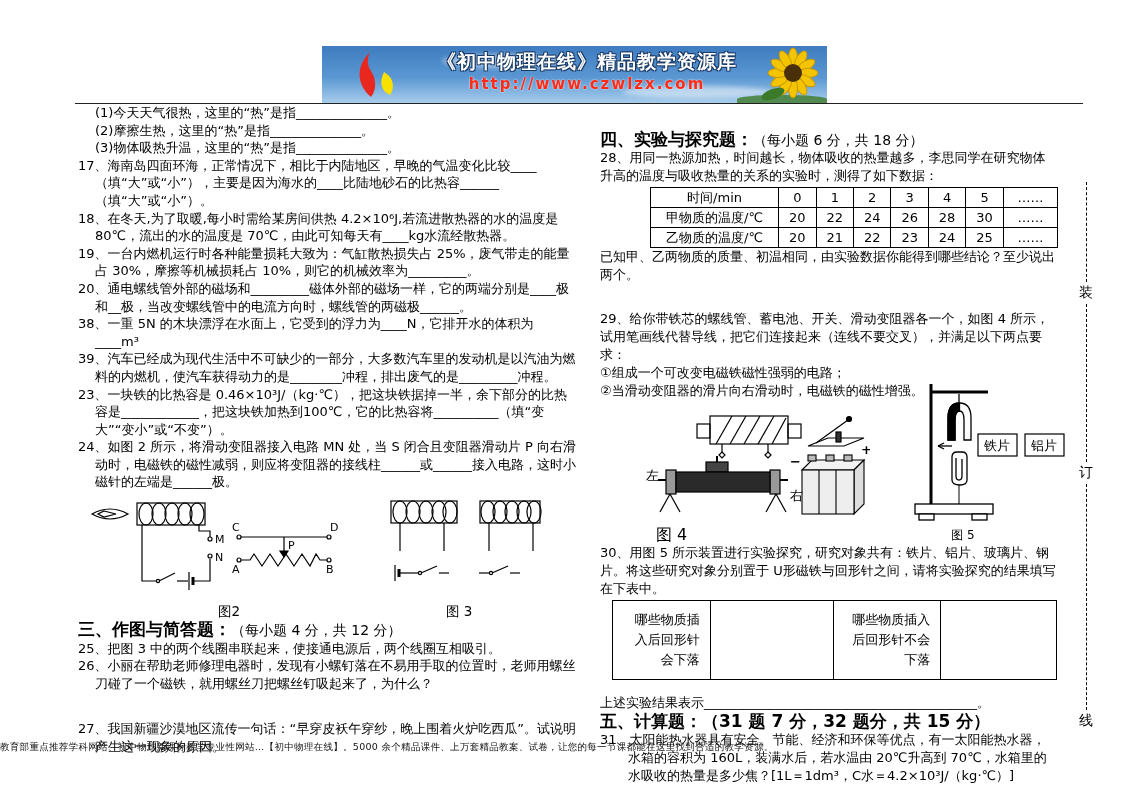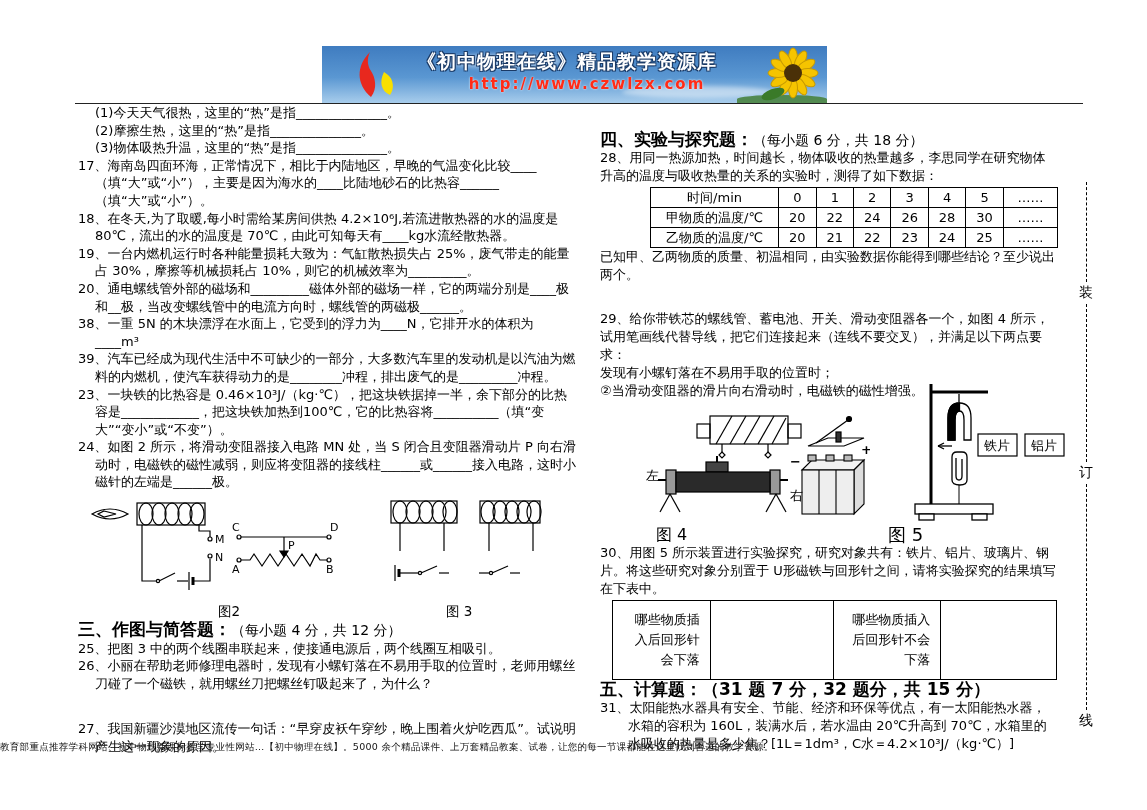--- a/index.html
+++ b/index.html
@@ -4,21 +4,21 @@
 <style>
   html,body{margin:0;padding:0;}
   body{
     width:1147px;height:810px;position:relative;background:#fff;color:#000;
     font-family:"DejaVu Sans","Liberation Sans",sans-serif;overflow:hidden;
   }
   
   .banner{position:absolute;left:322px;top:46px;width:505px;height:57px;
     background:linear-gradient(180deg,#3f7cc0 0%,#5a97d2 55%,#a8cdec 100%);overflow:hidden;}
   .cloud{position:absolute;background:rgba(255,255,255,.45);border-radius:50%;filter:blur(2px);}
-  .banner-title{position:absolute;left:95px;top:3px;width:340px;
+  .banner-title{position:absolute;left:95px;top:3px;width:340px;text-align:center;
     color:#fff;font-weight:bold;font-size:19px;letter-spacing:1px;
     text-shadow:1px 1px 0 #1a3a66,-1px -1px 0 #1a3a66,1px -1px 0 #1a3a66,-1px 1px 0 #1a3a66;}
   .banner-url{position:absolute;left:95px;top:29px;width:340px;text-align:center;
     color:#ff2b17;font-weight:bold;font-size:15px;letter-spacing:2px;
     text-shadow:0 0 2px #ffffff;}
   .logo{position:absolute;left:28px;top:4px;}
   .sunflower{position:absolute;right:4px;top:1px;}
   .grass{position:absolute;right:0;bottom:0;width:90px;height:8px;background:#3f7a2a;
     border-radius:50% 50% 0 0;opacity:.8;}
   
@@ -36,21 +36,21 @@
   .figrow{display:flex;margin:2px 0 0 2px;}
   .figrow svg{display:block;}
   .fig3box{margin-left:36px;}
   .caps23{position:relative;height:18px;font-size:13.5px;}
   .caps23 span{position:absolute;}
   svg text{font-family:"DejaVu Sans","Liberation Sans",sans-serif;}
   .fig45-wrap{position:relative;height:142px;margin-top:2px;}
   .fig4-svg{position:absolute;left:40px;top:6px;}
   .fig5-svg{position:absolute;left:288px;top:-20px;}
   .cap4{position:absolute;left:56px;top:124px;width:230px;font-size:16px;}
-  .cap5{position:absolute;left:288px;top:124px;width:150px;text-align:left;font-size:18px;}
+  .cap5{position:absolute;left:288px;top:124px;width:150px;text-align:center;font-size:12px;}
   
   table{border-collapse:collapse;}
   .t28{margin:2px 0 0 50px;}
   .t28 td{border:1px solid #000;text-align:center;font-size:13px;height:19px;padding:0 2px;}
   .t28 td.c0{width:126px;}
   .t28 td.cn{width:33px;}
   .t28 td.ce{width:50px;}
   .t30{margin:2px 0 0 12px;width:445px;}
   .t30 td{border:1px solid #000;text-align:right;vertical-align:middle;
     font-size:13px;line-height:20px;height:78px;padding:0 10px;}
@@ -238,21 +238,21 @@
       <td>23</td>
       <td>24</td>
       <td>25</td>
       <td>……</td>
     </tr>
   </tbody>
     </table>
 
   <p>已知甲、乙两物质的质量、初温相同，由实验数据你能得到哪些结论？至少说出两个。</p>
   <p style="margin-top:26px">29、给你带铁芯的螺线管、蓄电池、开关、滑动变阻器各一个，如图 4 所示，试用笔画线代替导线，把它们连接起来（连线不要交叉），并满足以下两点要求：</p>
-  <p>发现有小螺钉落在不易用手取的位置时；</p>
+  <p>①组成一个可改变电磁铁磁性强弱的电路；</p>
   <p>②当滑动变阻器的滑片向右滑动时，电磁铁的磁性增强。</p>
 
   <div class="fig45-wrap">
 
     <svg class="fig4-svg" width="230" height="115" viewBox="0 0 230 115">
       <g fill="none" stroke="#000" stroke-width="1.2">
 
         <rect x="57" y="16" width="13" height="14"></rect>
         <rect x="148" y="16" width="13" height="14"></rect>
         <rect x="70" y="8" width="78" height="28"></rect>
@@ -343,20 +343,21 @@
     <tbody>
         <tr>
       <td style="width:93px">哪些物质插入后回形针会下落</td>
       <td style="width:128px"></td>
       <td style="width:105px">哪些物质插入后回形针不会下落</td>
       <td style="width:119px"></td>
     </tr>
   </tbody>
     </table>
 
+  <p style="margin-top:14px">上述实验结果表示__________________________________________。</p>
   <p class="sec"><b>五、计算题：</b><b>（31 题 7 分，32 题分，共 15 分）</b></p>
   <p class="q31">31、太阳能热水器具有安全、节能、经济和环保等优点，有一太阳能热水器，水箱的容积为 160L，装满水后，若水温由 20℃升高到 70℃，水箱里的水吸收的热量是多少焦？[1L＝1dm³，C水＝4.2×10³J/（kg·℃）]</p>
 </div>
 
 <div class="binding">
   <div class="bseg s1"></div>
   <div class="bchar">装</div>
   <div class="bseg s2"></div>
   <div class="bchar">订</div>
   <div class="bseg s3"></div>

